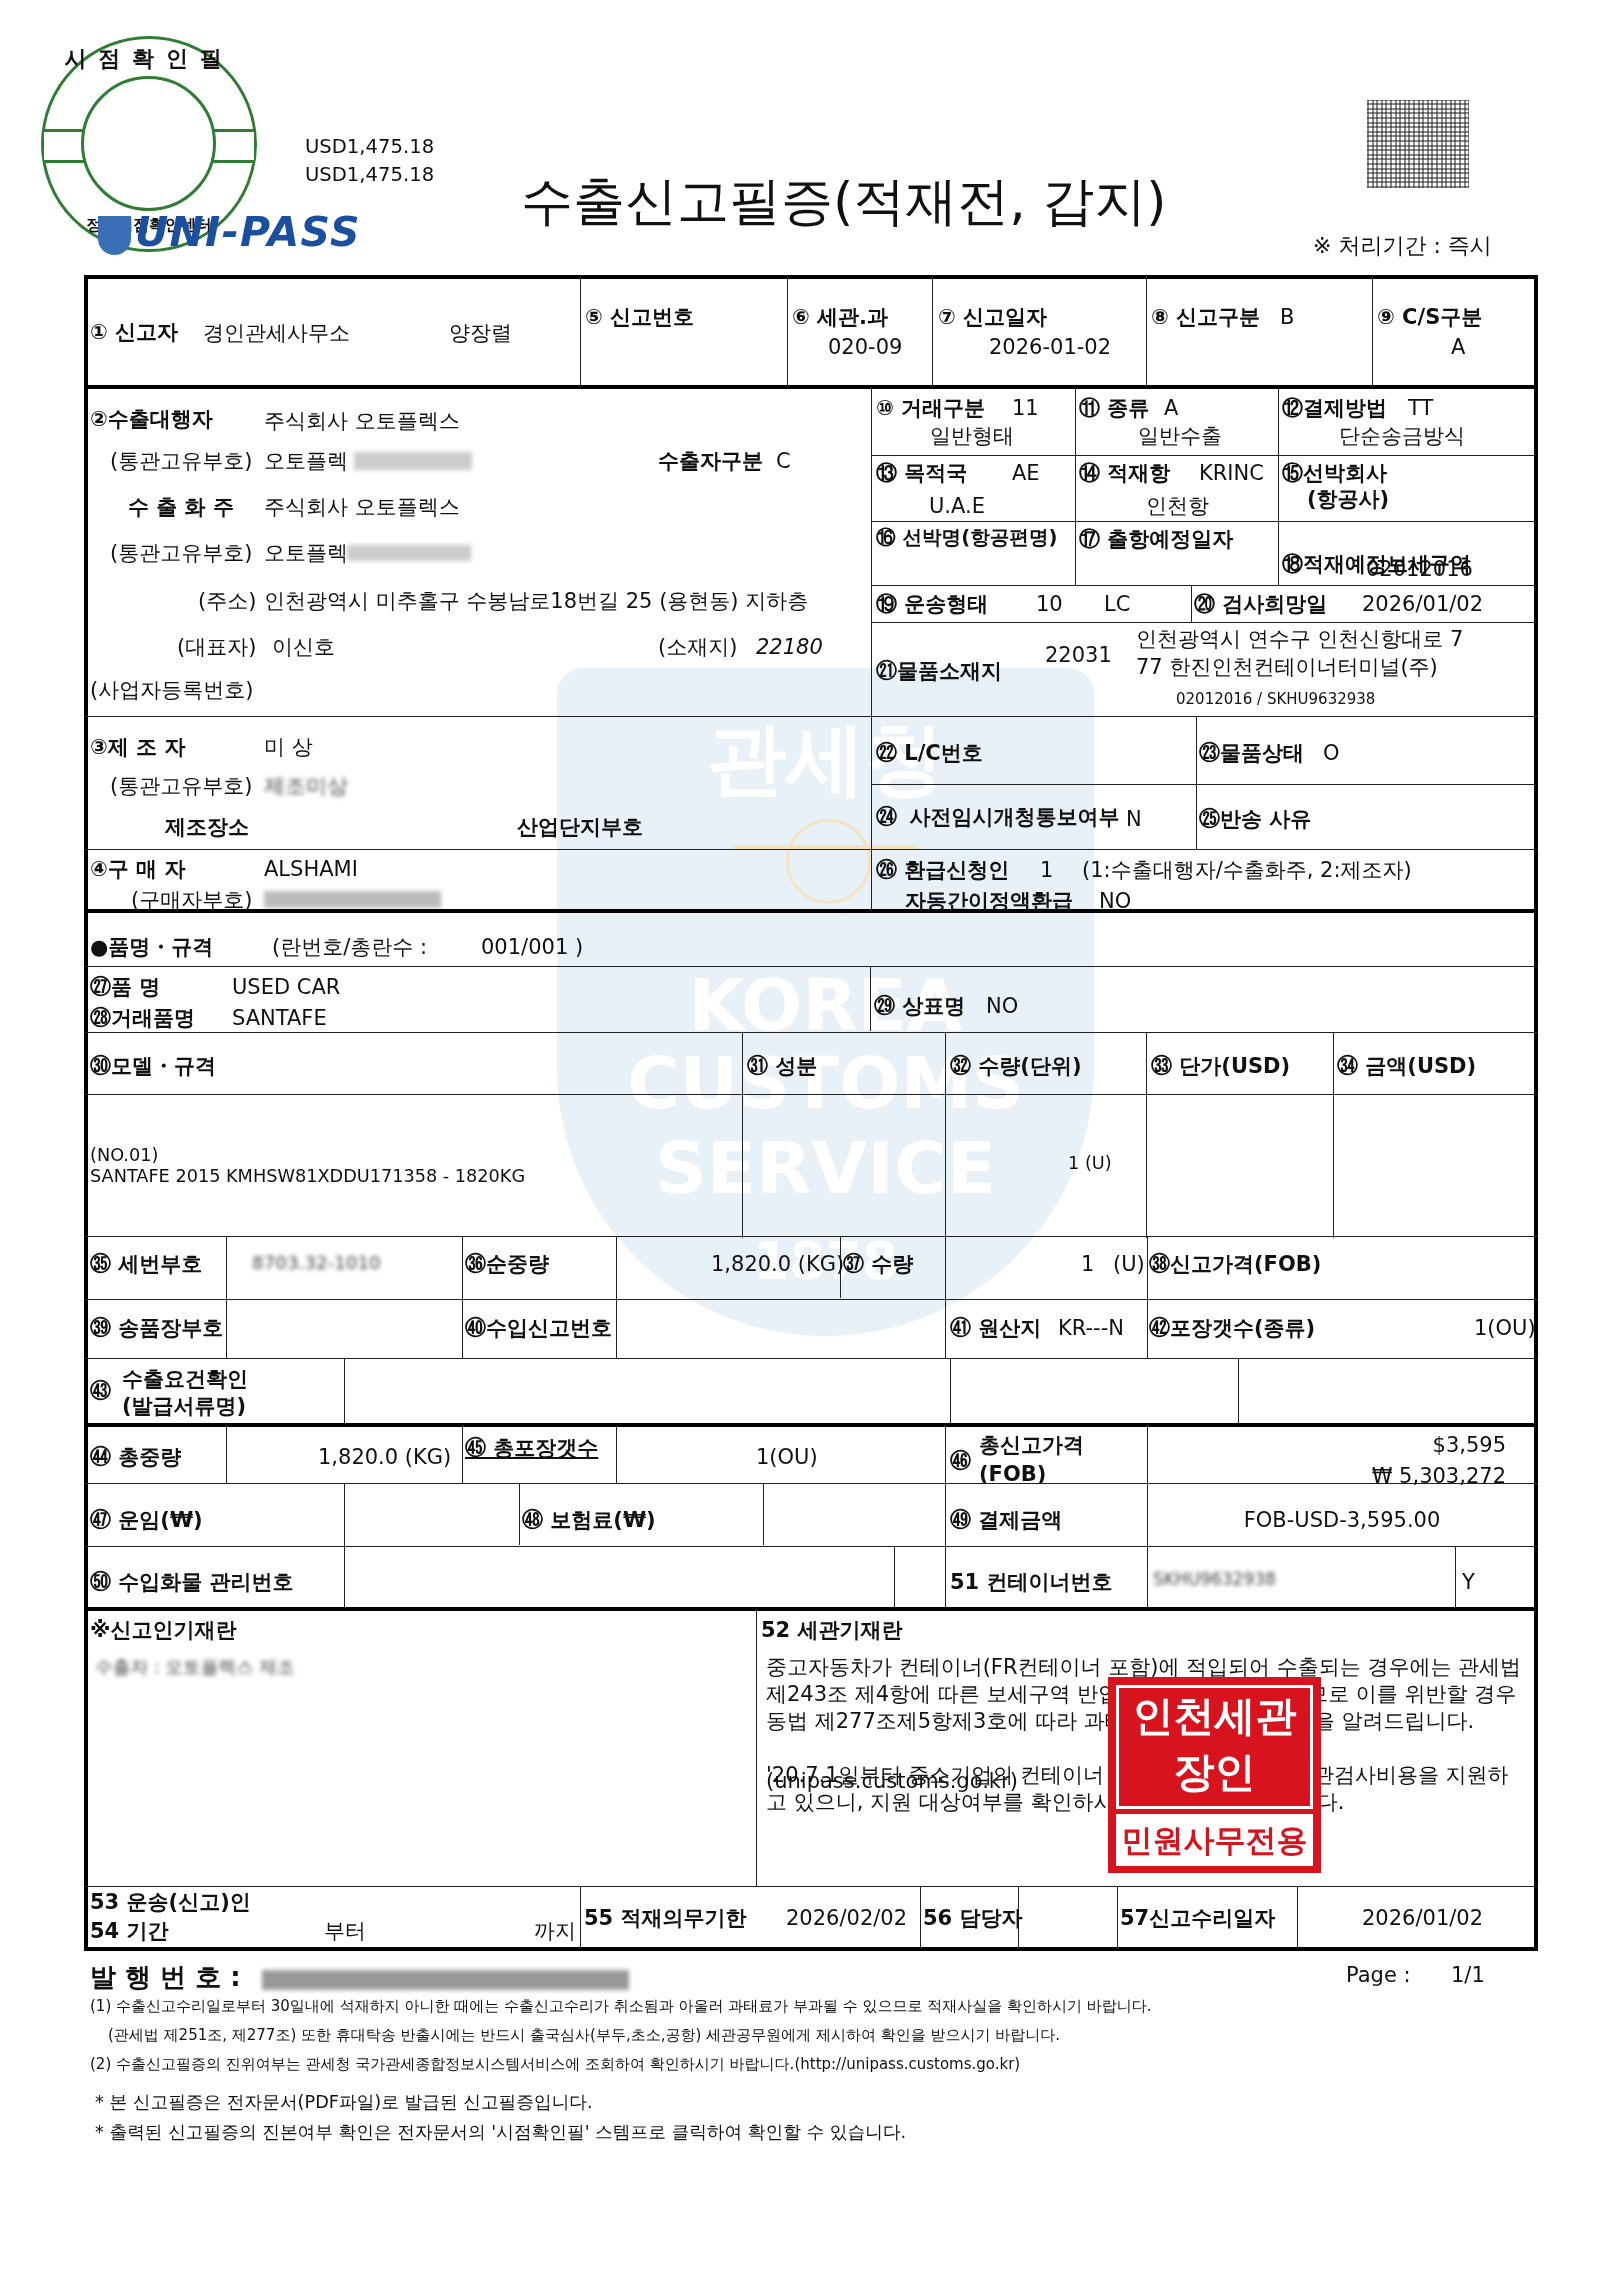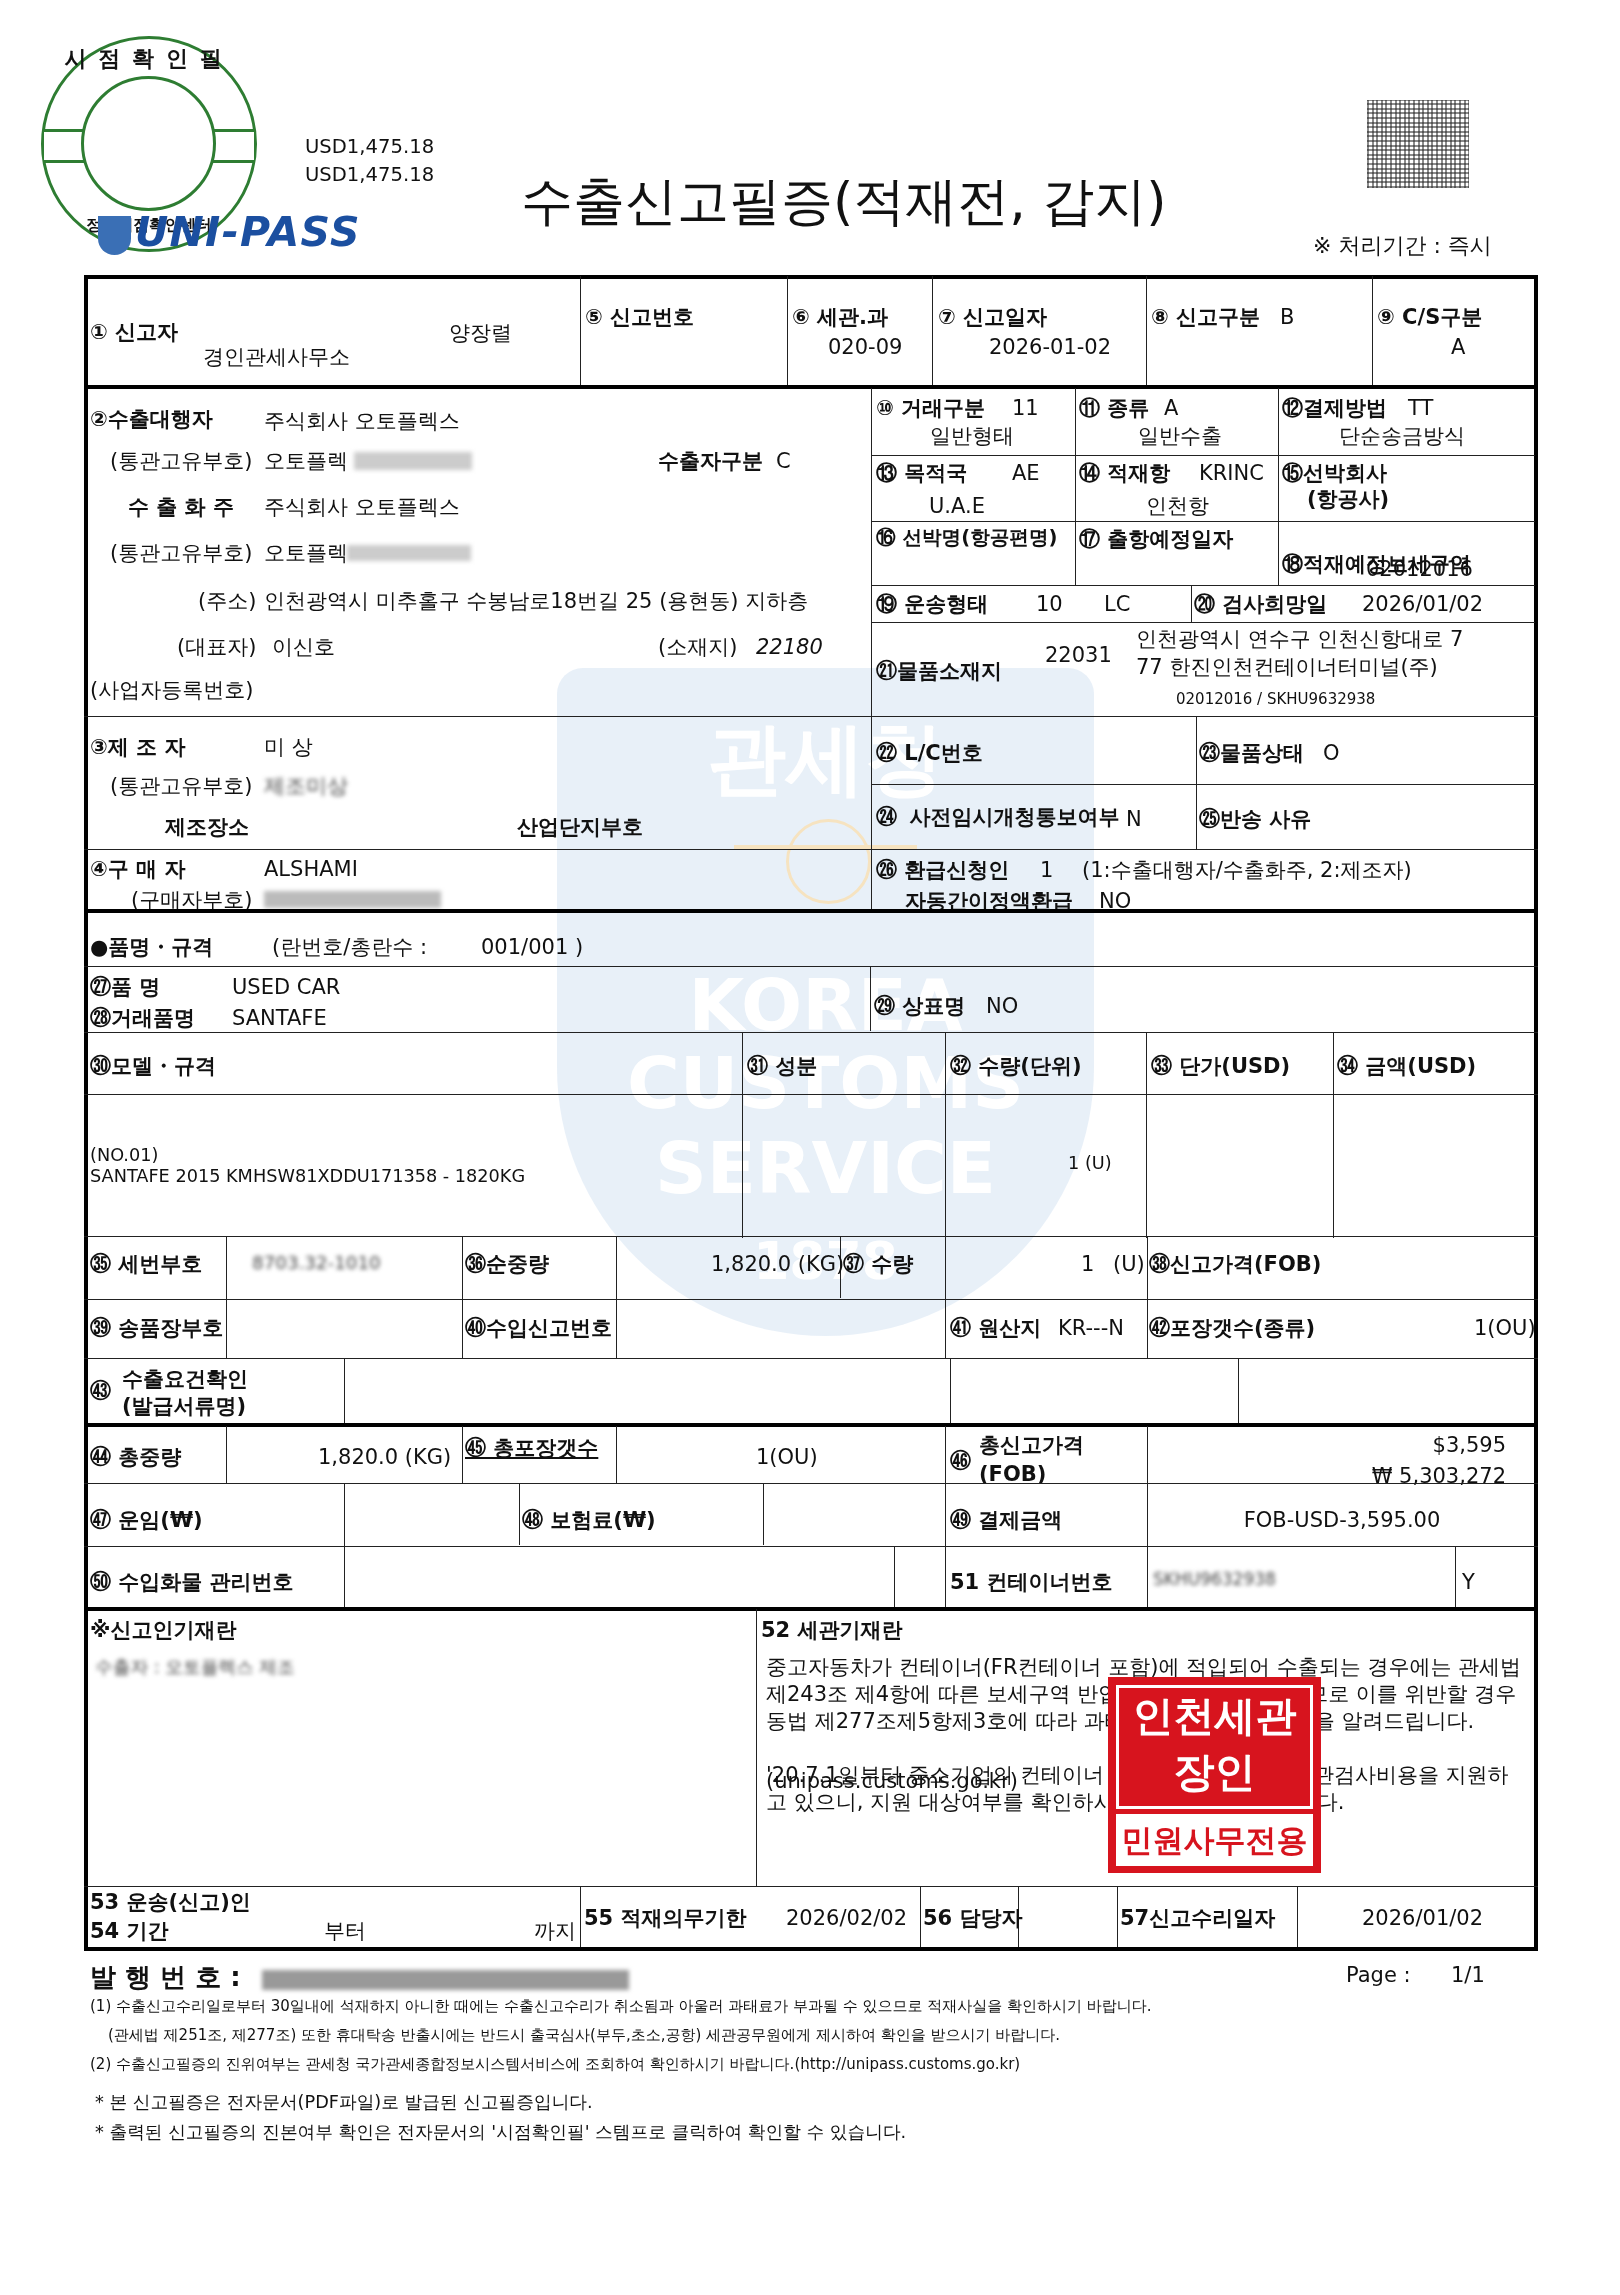--- a/index.html
+++ b/index.html
@@ -76,21 +76,21 @@
 <div class="hl thick" style="left:84px;width:1454px;top:275px;"></div>
 <div class="vl thickv" style="left:84px;top:275px;height:1675px;"></div>
 <div class="vl thickv" style="left:1534px;top:275px;height:1675px;"></div>
 
 <div class="vl" style="left:580px;top:276px;height:110px;"></div>
 <div class="vl" style="left:787px;top:276px;height:110px;"></div>
 <div class="vl" style="left:932px;top:276px;height:110px;"></div>
 <div class="vl" style="left:1146px;top:276px;height:110px;"></div>
 <div class="vl" style="left:1372px;top:276px;height:110px;"></div>
 <div class="t b" style="left:90px;top:320px;">① 신고자</div>
-<div class="t" style="left:203px;top:321px;margin-top:24px;">경인관세사무소</div>
+<div class="t" style="left:203px;top:321px;">경인관세사무소</div>
 <div class="t" style="left:449px;top:321px;">양장렬</div>
 <div class="t b" style="left:585px;top:305px;">⑤ 신고번호</div>
 <div class="t b" style="left:792px;top:305px;">⑥ 세관.과</div>
 <div class="t" style="left:828px;top:335px;">020-09</div>
 <div class="t b" style="left:938px;top:305px;">⑦ 신고일자</div>
 <div class="t" style="left:989px;top:335px;">2026-01-02</div>
 <div class="t b" style="left:1151px;top:305px;">⑧ 신고구분</div>
 <div class="t" style="left:1280px;top:305px;">B</div>
 <div class="t b" style="left:1377px;top:305px;">⑨ C/S구분</div>
 <div class="t" style="left:1451px;top:335px;">A</div>

